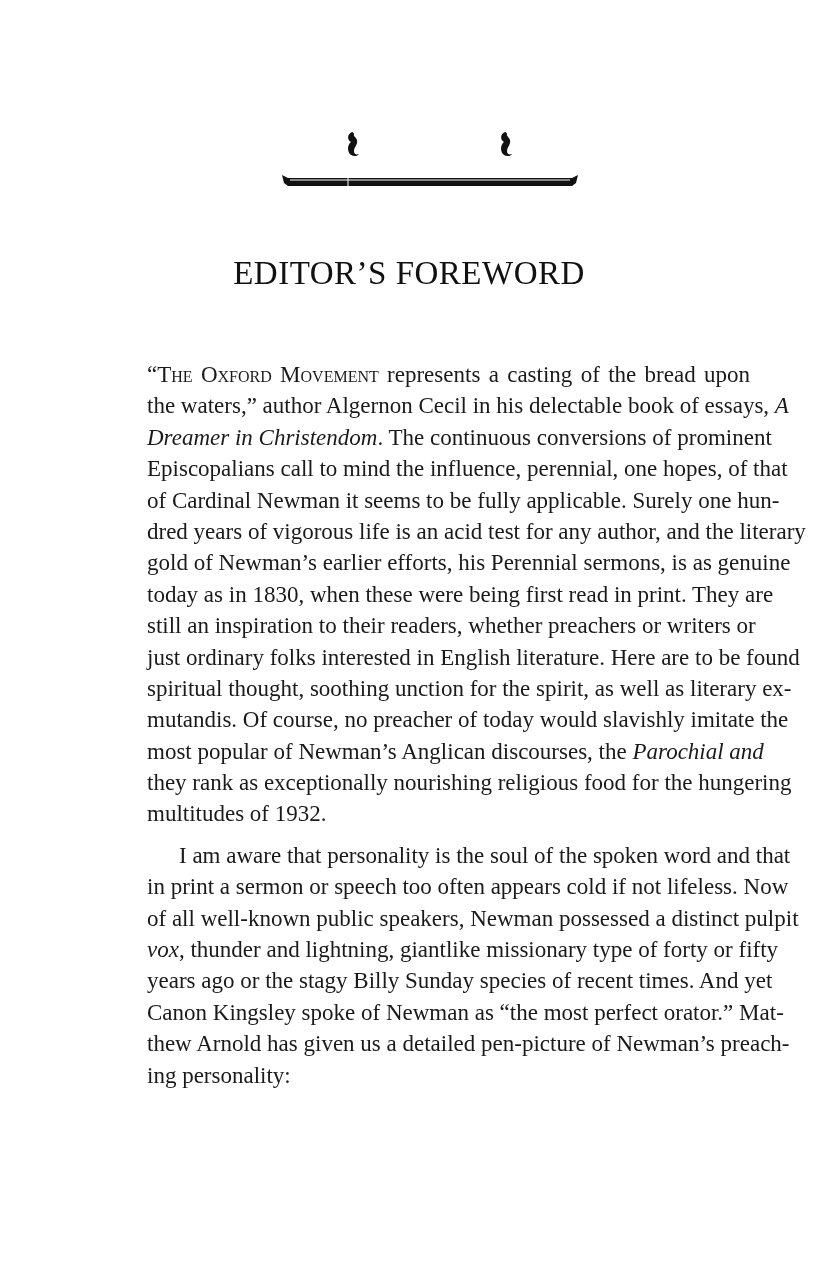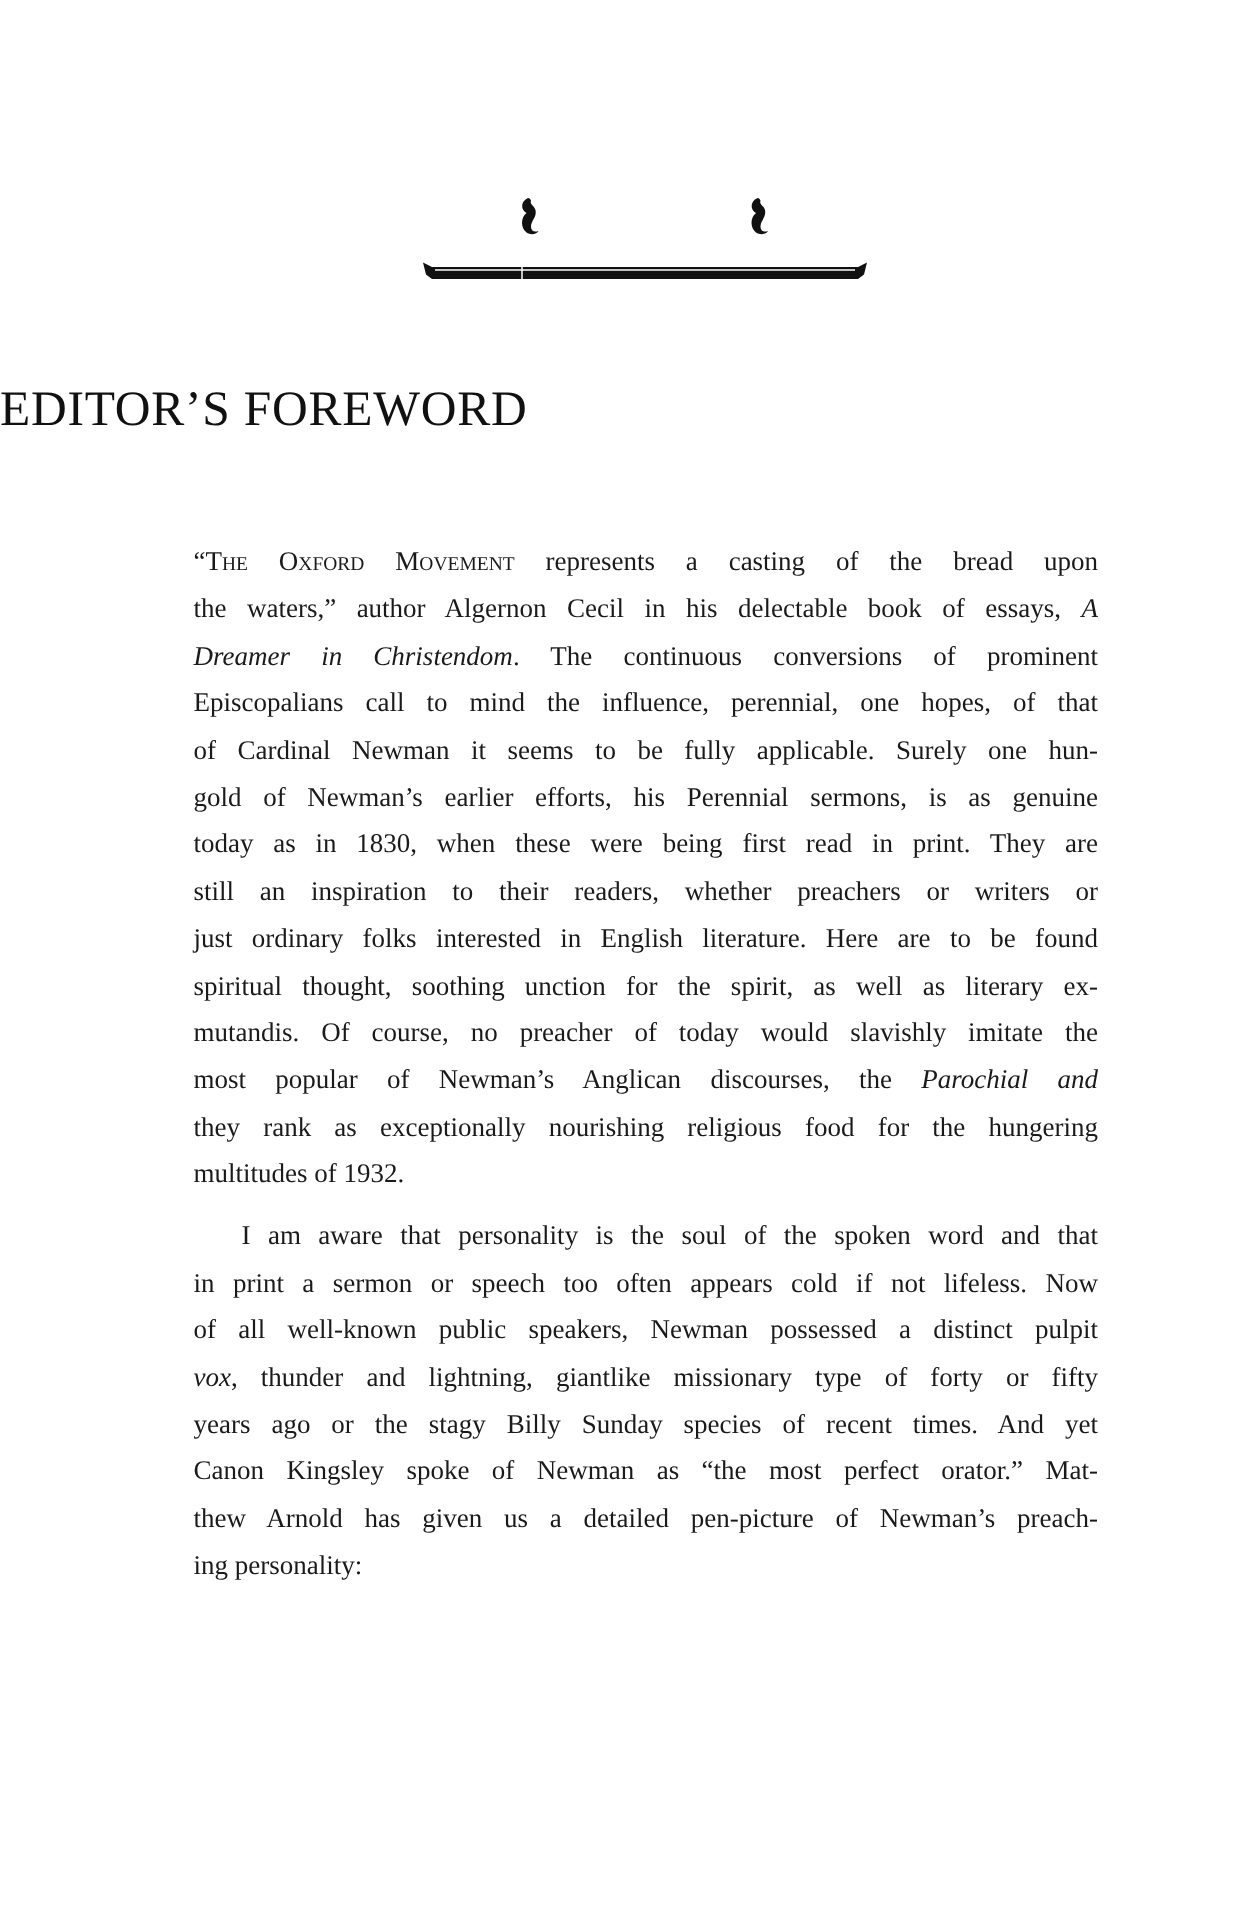--- a/index.html
+++ b/index.html
@@ -1,19 +1,19 @@
 <!DOCTYPE html>
 <html><head>
 <meta charset="utf-8">
 <style>
   html, body { margin: 0; padding: 0; background: #ffffff; }
   body { width: 825px; height: 1275px; position: relative; overflow: hidden; color: #1a1a1a; font-family: "Liberation Serif", "DejaVu Serif", serif; }
   .ornament { position: absolute; left: 280px; top: 128px; width: 300px; height: 60px; }
-  .title { position: absolute; left: 0; width: 818px; top: 255px; text-align: left; font-size: 33px; letter-spacing: 0.5px; color: #111; font-weight: normal; margin: 0; }
-  .body { position: absolute; left: 129px; top: 359px; width: 603px; font-size: 18px; line-height: 31.4px; text-align: justify; }
+  .title { position: absolute; left: 0; width: 818px; top: 255px; text-align: center; font-size: 33px; letter-spacing: 0.5px; color: #111; font-weight: normal; margin: 0; }
+  .body { position: absolute; left: 147px; top: 359px; width: 603px; font-size: 23px; line-height: 31.4px; text-align: justify; }
   .line { display: block; height: 31.4px; white-space: nowrap; text-align: justify; text-align-last: justify; }
   .line.last { text-align-last: left; }
   .indent { padding-left: 32px; margin-top: 10px; }
   .sc { font-variant: small-caps; }
   i { font-style: italic; }
 </style>
 </head>
 <body>
 
 <div>
@@ -30,20 +30,21 @@
 
   <h1 class="title">EDITOR’S FOREWORD</h1>
 
   <div class="body" id="body">
       <div>
         <span class="line"><span>“</span><span class="sc">The Oxford Movement</span><span> represents a casting of the bread upon</span></span>
         <span class="line"><span>the waters,” author Algernon Cecil in his delectable book of essays, </span><i>A</i></span>
         <span class="line"><i>Dreamer in Christendom</i><span>. The continuous conversions of prominent</span></span>
         <span class="line"><span>Episcopalians call to mind the influence, perennial, one hopes, of that</span></span>
         <span class="line"><span>of Cardinal Newman it seems to be fully applicable. Surely one hun-</span></span>
+        <span class="line"><span>dred years of vigorous life is an acid test for any author, and the literary</span></span>
         <span class="line"><span>gold of Newman’s earlier efforts, his Perennial sermons, is as genuine</span></span>
         <span class="line"><span>today as in 1830, when these were being first read in print. They are</span></span>
         <span class="line"><span>still an inspiration to their readers, whether preachers or writers or</span></span>
         <span class="line"><span>just ordinary folks interested in English literature. Here are to be found</span></span>
         <span class="line"><span>spiritual thought, soothing unction for the spirit, as well as literary ex-</span></span>
         <span class="line"><span>mutandis. Of course, no preacher of today would slavishly imitate the</span></span>
         <span class="line"><span>most popular of Newman’s Anglican discourses, the </span><i>Parochial and</i></span>
         <span class="line"><span>they rank as exceptionally nourishing religious food for the hungering</span></span>
         <span class="line last"><span>multitudes of 1932.</span></span>
       </div>

